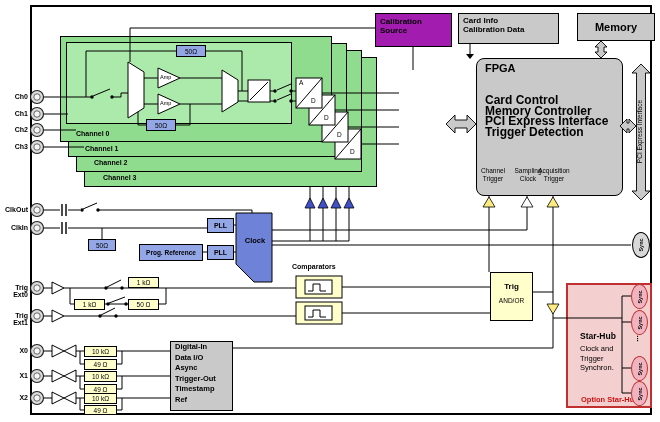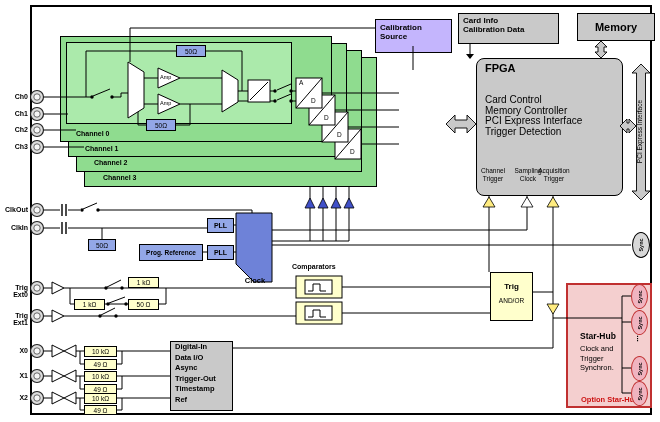--- a/index.html
+++ b/index.html
@@ -4,21 +4,21 @@
 <style>
   html,body{margin:0;padding:0;background:#fff;font-family:"Liberation Sans",sans-serif;}
   #root{position:relative;width:660px;height:422px;background:#fff;overflow:hidden;}
   .abs{position:absolute;}
   .box{position:absolute;border:1px solid #000;box-sizing:border-box;}
   .txt{position:absolute;color:#000;white-space:nowrap;}
   .b{font-weight:bold;}
   .ctr{display:flex;align-items:center;justify-content:center;text-align:center;}
   .green{background:#8fdc8f;}
   .greenin{background:#abeaab;}
-  .greenbr{background:#c4b5fd;margin-top:6px;}
+  .greenbr{background:#a21caf;}
   .gray{background:#c9c9c9;}
   .blue{background:#93a7e7;}
   .yellow{background:#ffffcc;}
   .rbox{position:absolute;border:1px solid #000;box-sizing:border-box;display:flex;align-items:center;justify-content:center;font-size:6.5px;}
   .plabel{position:absolute;left:0;width:28px;text-align:right;font-size:7px;font-weight:bold;}
   .chlabel{position:absolute;font-size:7px;font-weight:bold;}
   .syncoval{position:absolute;width:17px;height:25px;border-radius:50%;background:#f0b4c0;border:1.5px solid #c03030;display:flex;align-items:center;justify-content:center;box-sizing:border-box;}
   .syncoval span{transform:rotate(-90deg);font-size:5.5px;font-weight:bold;}
   .fout{position:absolute;top:108px;font-size:6.5px;line-height:7.5px;text-align:center;white-space:normal;}
   svg{position:absolute;left:0;top:0;}
@@ -42,21 +42,21 @@
   <div class="box gray" style="left:458px;top:13px;width:101px;height:31px;padding:2px 4px;font-size:8px;font-weight:bold;">
     <div>Card Info</div>
     <div>Calibration Data</div>
   </div>
   <div class="box gray ctr" style="left:577px;top:13px;width:78px;height:28px;font-size:11px;font-weight:bold;">
     <span>Memory</span>
   </div>
 
   <div class="box gray" style="left:476px;top:58px;width:147px;height:138px;border-radius:8px;">
     <div class="abs b" style="left:8px;top:3px;font-size:11px;">FPGA</div>
-    <div class="abs" style="left:8px;top:36px;font-size:10px;font-weight:normal;line-height:10.5px;">
+    <div class="abs" style="left:8px;top:36px;font-size:12px;font-weight:bold;line-height:10.5px;">
       <div>Card Control</div>
       <div>Memory Controller</div>
       <div>PCI Express Interface</div>
       <div>Trigger Detection</div>
     </div>
     <div class="fout" style="left:0;width:32px;">Channel Trigger</div>
     <div class="fout" style="left:35px;width:32px;">Sampling Clock</div>
     <div class="fout" style="left:57px;width:40px;">Acquisition Trigger</div>
   </div>
 
@@ -293,21 +293,21 @@
 
   <div class="txt" style="left:160px;top:74px;font-size:5.5px;">Amp</div>
   <div class="txt" style="left:160px;top:100px;font-size:5.5px;">Amp</div>
 
   <div class="txt" style="left:299px;top:79px;font-size:6.5px;">A</div>
   <div class="txt" style="left:311px;top:97px;font-size:6.5px;">D</div>
   <div class="txt" style="left:324px;top:114px;font-size:6.5px;">D</div>
   <div class="txt" style="left:337px;top:131px;font-size:6.5px;">D</div>
   <div class="txt" style="left:350px;top:148px;font-size:6.5px;">D</div>
 
-  <div class="txt b" style="left:238px;top:236px;width:34px;text-align:center;font-size:7.5px;margin-top:40px;">Clock</div>
+  <div class="txt b" style="left:238px;top:236px;width:34px;text-align:center;font-size:7.5px;">Clock</div>
   <div class="txt b" style="left:292px;top:263px;font-size:7px;">Comparators</div>
 
   <div class="txt" style="left:578px;top:126px;width:126px;height:11px;text-align:center;font-size:6.5px;transform:rotate(-90deg);transform-origin:center;">PCI Express Interface</div>
 
   <div class="syncoval" style="left:632px;top:232px;background:#d8d8d8;border:1px solid #000;height:26px;width:18px;">
     <span>Sync</span>
   </div>
   <div class="syncoval" style="left:631px;top:284px;">
       <span>Sync</span>
     </div>

